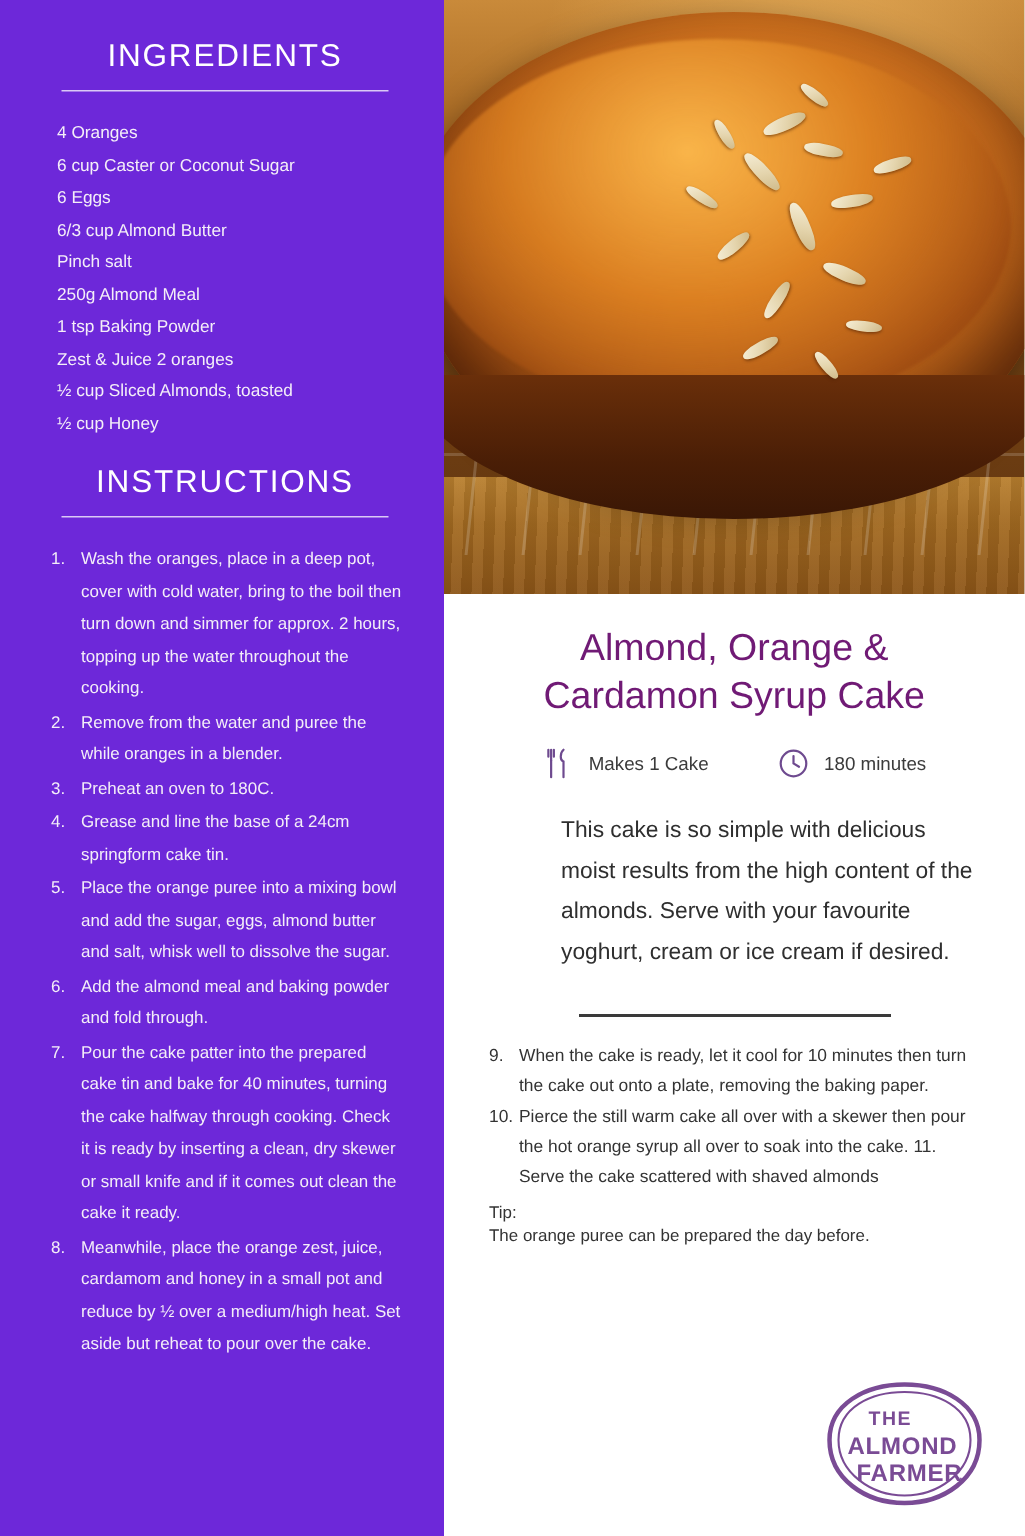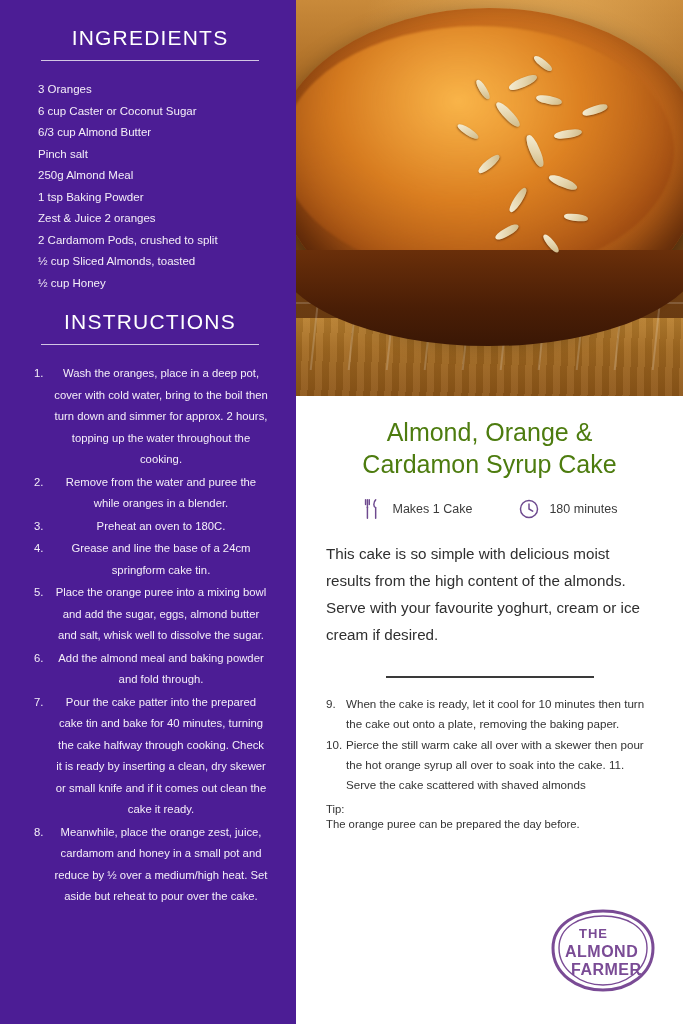--- a/index.html
+++ b/index.html
@@ -12,21 +12,21 @@
   .page {
     position: relative;
     width: 683px; height: 1024px;
     display: flex;
   }
 
   
   .sidebar {
     width: 296px;
     height: 1024px;
-    background: #4c1d95;
+    background: #6d28d9;
     color: #ffffff;
     padding: 26px 28px 10px 32px;
     position: relative;
   }
   .side-heading {
     font-size: 21px;
     letter-spacing: 1.2px;
     font-weight: 400;
     text-align: center;
     padding-bottom: 10px;
@@ -54,21 +54,20 @@
     font-size: 11.3px;
     line-height: 21.5px;
     color: #f4eef8;
     padding-left: 2px;
   }
   .instr-list li {
     counter-increment: step;
     position: relative;
     padding-left: 20px;
     margin-bottom: 1px;
-    text-align: center;
   }
   .instr-list li::before {
     content: counter(step) ".";
     position: absolute;
     left: 0;
     top: 0;
     width: 18px;
     text-align: left;
   }
 
@@ -154,21 +153,21 @@
     border-radius: 50% 40% 50% 40%;
     box-shadow: 0 1px 2px rgba(70,30,5,0.55);
   }
 
   
   .rc { padding: 0 30px; }
   .recipe-title {
     font-size: 25px;
     font-weight: 400;
     line-height: 32px;
-    color: #4d7c0f;
+    color: #701a75;
     text-align: center;
     margin-top: 20px;
   }
   .meta {
     display: flex;
     justify-content: center;
     align-items: center;
     gap: 46px;
     margin-top: 18px;
   }
@@ -180,20 +179,21 @@
     color: #3b3b3b;
   }
   .meta-icon { width: 22px; height: 22px; color: #6e4a8f; display:block; }
 
   .intro {
     font-size: 15.2px;
     line-height: 27px;
     color: #2f2f2f;
     margin-top: 20px;
     text-align: left;
+    margin-left: 48px;
   }
 
   .divider {
     width: 208px;
     height: 2px;
     background: #3a3a3a;
     margin: 28px auto 16px auto;
   }
 
   .cont-list {
@@ -210,21 +210,21 @@
   .cont-list li .num {
     position: absolute; left: 0; top: 0;
   }
 
   .tip-label { font-size: 11.3px; color: #333; margin-top: 8px; }
   .tip-text { font-size: 11.3px; color: #333; line-height: 18px; }
 
   
   .logo {
     position: absolute;
-    right: 26px; bottom: 30px;
+    right: 26px; bottom: 18px;
     width: 108px; height: 86px;
   }
   .logo svg { width: 108px; height: 86px; display: block; }
 
   .logo-txt {
     font-family: "Liberation Sans", sans-serif;
     fill: #7a4b95;
     font-weight: bold;
   }
 </style>
@@ -232,28 +232,28 @@
 <body>
 
 <div class="page">
 
   <aside class="sidebar">
 
     <h2 class="side-heading">INGREDIENTS</h2>
     <div class="rule"></div>
 
     <ul class="ing-list">
-      <li>3 Oranges</li>
+      <li>4 Oranges</li>
       <li>6 cup Caster or Coconut Sugar</li>
+      <li>6 Eggs</li>
       <li>6/3 cup Almond Butter</li>
       <li>Pinch salt</li>
       <li>250g Almond Meal</li>
       <li>1 tsp Baking Powder</li>
       <li>Zest &amp; Juice 2 oranges</li>
-      <li>2 Cardamom Pods, crushed to split</li>
       <li>½ cup Sliced Almonds, toasted</li>
       <li>½ cup Honey</li>
     </ul>
 
     <div class="instr-block">
       <h2 class="side-heading">INSTRUCTIONS</h2>
       <div class="rule"></div>
       <ol class="instr-list">
         <li>Wash the oranges, place in a deep pot, cover with cold water, bring to the boil then turn down and simmer for approx. 2 hours, topping up the water throughout the cooking.</li>
         <li>Remove from the water and puree the while oranges in a blender.</li>

